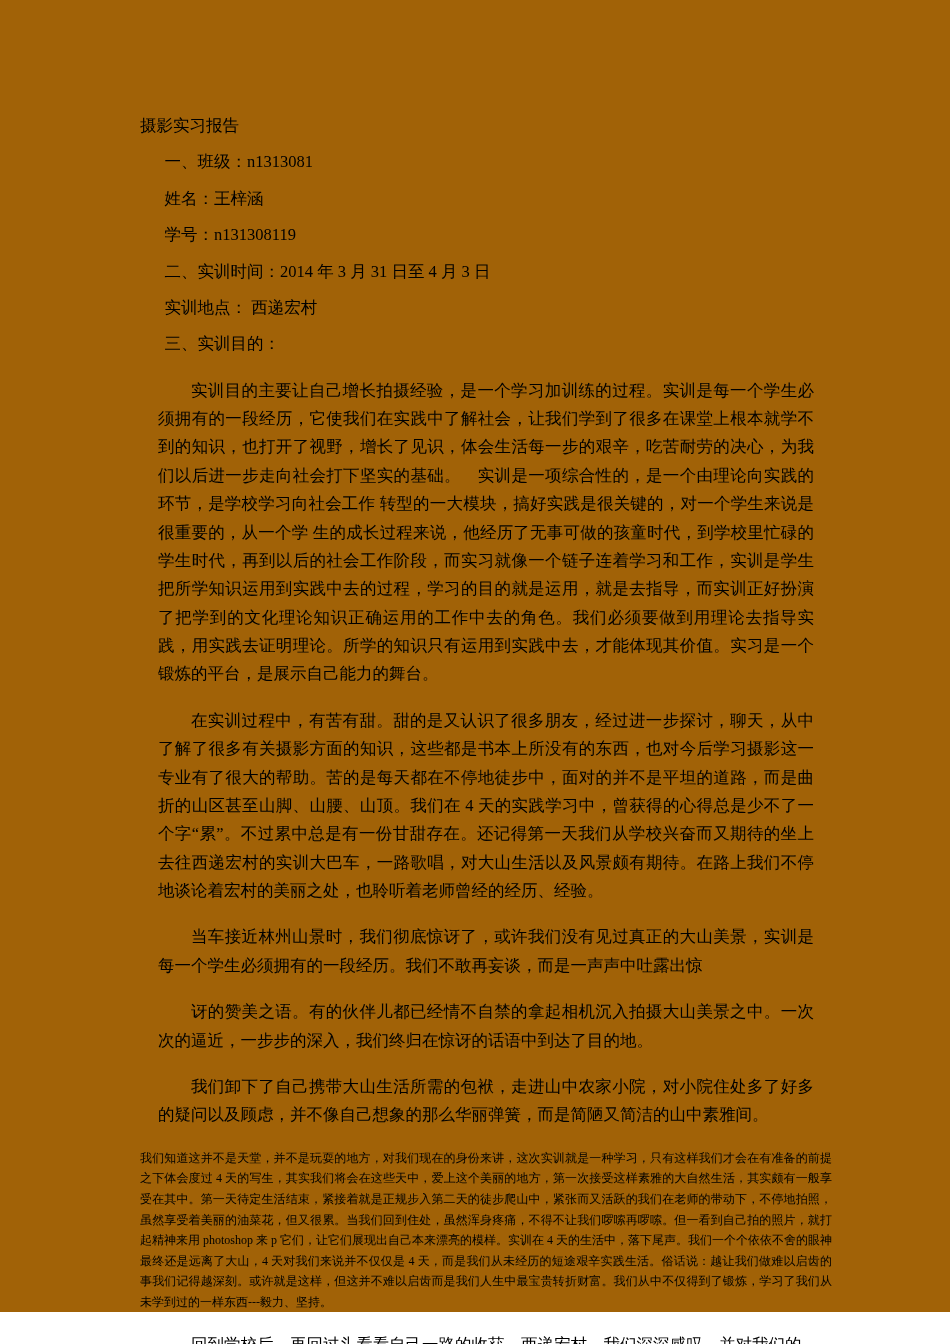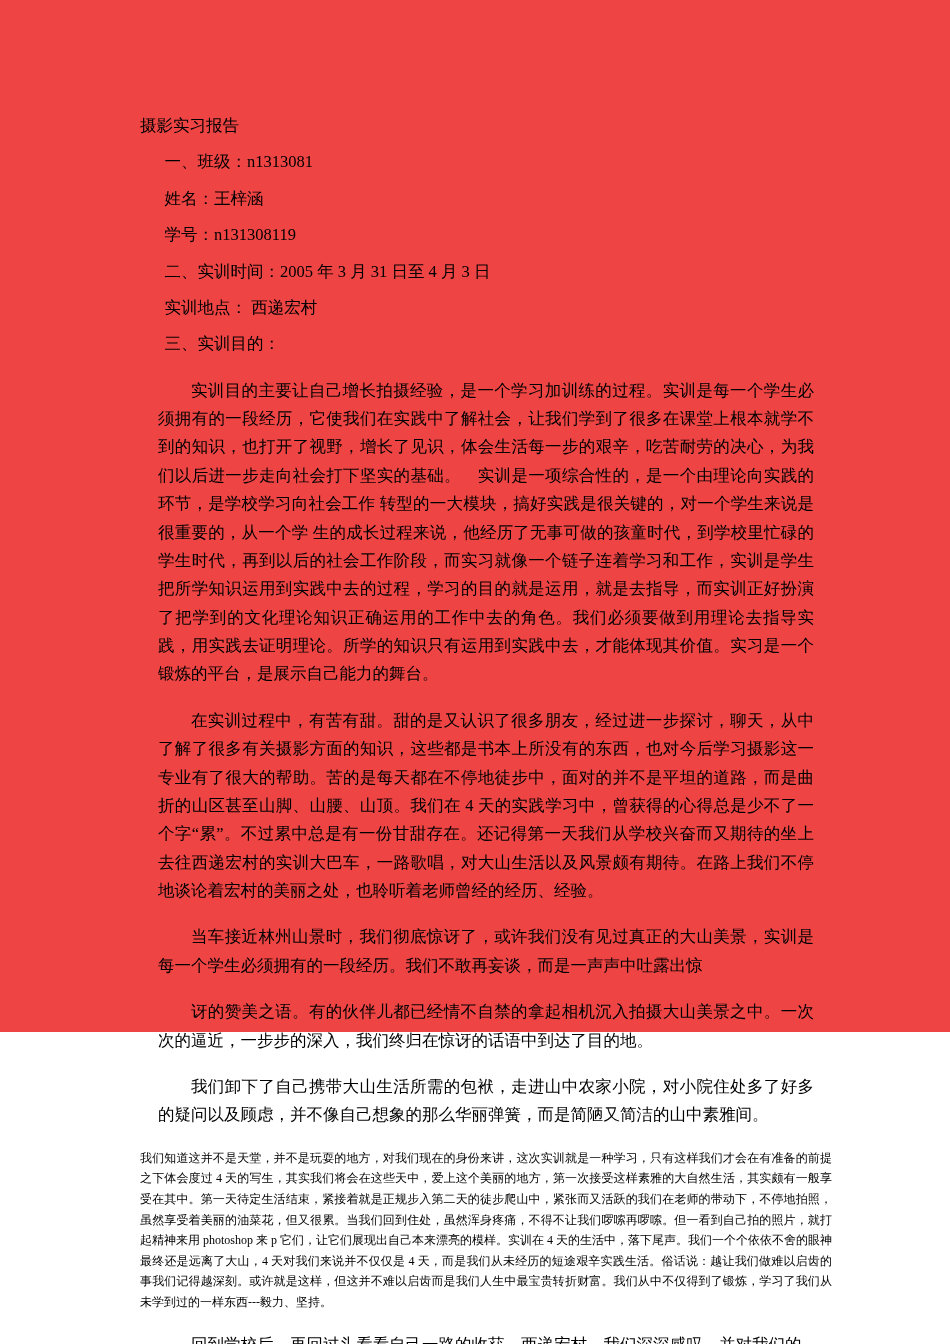--- a/index.html
+++ b/index.html
@@ -10,22 +10,22 @@
   body {
     width: 950px;
     height: 1344px;
     font-family: "Liberation Serif", "DejaVu Serif", serif;
     color: #000000;
     overflow: hidden;
   }
   .page {
     position: relative;
     width: 950px;
-    height: 1032px;
-    background: #ef4444;
+    height: 1312px;
+    background: #a16207;
     box-sizing: border-box;
     padding: 112px 118px 0 140px;
   }
   .doc-body {
     font-size: 16.5px;
     line-height: 1.72;
     text-align: justify;
     text-justify: inter-ideograph;
   }
   .title-line {
@@ -55,21 +55,21 @@
 </style>
 </head>
 <body>
 
 <div class="page">
   <div class="doc-body">
     <p class="title-line">摄影实习报告</p>
     <p class="para-indent1">一、班级：n1313081</p>
     <p class="para-indent1">姓名：王梓涵</p>
     <p class="para-indent1">学号：n131308119</p>
-    <p class="para-indent1">二、实训时间：2005 年 3 月 31 日至 4 月 3 日</p>
+    <p class="para-indent1">二、实训时间：2014 年 3 月 31 日至 4 月 3 日</p>
     <p class="para-indent1">实训地点： 西递宏村</p>
     <p class="para-indent1">三、实训目的：</p>
     <p class="para">实训目的主要让自己增长拍摄经验，是一个学习加训练的过程。实训是每一个学生必须拥有的一段经历，它使我们在实践中了解社会，让我们学到了很多在课堂上根本就学不到的知识，也打开了视野，增长了见识，体会生活每一步的艰辛，吃苦耐劳的决心，为我们以后进一步走向社会打下坚实的基础。　实训是一项综合性的，是一个由理论向实践的环节，是学校学习向社会工作 转型的一大模块，搞好实践是很关键的，对一个学生来说是很重要的，从一个学 生的成长过程来说，他经历了无事可做的孩童时代，到学校里忙碌的学生时代，再到以后的社会工作阶段，而实习就像一个链子连着学习和工作，实训是学生把所学知识运用到实践中去的过程，学习的目的就是运用，就是去指导，而实训正好扮演了把学到的文化理论知识正确运用的工作中去的角色。我们必须要做到用理论去指导实践，用实践去证明理论。所学的知识只有运用到实践中去，才能体现其价值。实习是一个锻炼的平台，是展示自己能力的舞台。</p>
     <p class="para">在实训过程中，有苦有甜。甜的是又认识了很多朋友，经过进一步探讨，聊天，从中了解了很多有关摄影方面的知识，这些都是书本上所没有的东西，也对今后学习摄影这一专业有了很大的帮助。苦的是每天都在不停地徒步中，面对的并不是平坦的道路，而是曲折的山区甚至山脚、山腰、山顶。我们在 4 天的实践学习中，曾获得的心得总是少不了一个字“累”。不过累中总是有一份甘甜存在。还记得第一天我们从学校兴奋而又期待的坐上去往西递宏村的实训大巴车，一路歌唱，对大山生活以及风景颇有期待。在路上我们不停地谈论着宏村的美丽之处，也聆听着老师曾经的经历、经验。</p>
     <p class="para">当车接近林州山景时，我们彻底惊讶了，或许我们没有见过真正的大山美景，实训是每一个学生必须拥有的一段经历。我们不敢再妄谈，而是一声声中吐露出惊</p>
     <p class="para">讶的赞美之语。有的伙伴儿都已经情不自禁的拿起相机沉入拍摄大山美景之中。一次次的逼近，一步步的深入，我们终归在惊讶的话语中到达了目的地。</p>
     <p class="para">我们卸下了自己携带大山生活所需的包袱，走进山中农家小院，对小院住处多了好多的疑问以及顾虑，并不像自己想象的那么华丽弹簧，而是简陋又简洁的山中素雅间。</p>
     <p class="para-noindent">我们知道这并不是天堂，并不是玩耍的地方，对我们现在的身份来讲，这次实训就是一种学习，只有这样我们才会在有准备的前提之下体会度过 4 天的写生，其实我们将会在这些天中，爱上这个美丽的地方，第一次接受这样素雅的大自然生活，其实颇有一般享受在其中。第一天待定生活结束，紧接着就是正规步入第二天的徒步爬山中，紧张而又活跃的我们在老师的带动下，不停地拍照，虽然享受着美丽的油菜花，但又很累。当我们回到住处，虽然浑身疼痛，不得不让我们啰嗦再啰嗦。但一看到自己拍的照片，就打起精神来用 photoshop 来 p 它们，让它们展现出自己本来漂亮的模样。实训在 4 天的生活中，落下尾声。我们一个个依依不舍的眼神最终还是远离了大山，4 天对我们来说并不仅仅是 4 天，而是我们从未经历的短途艰辛实践生活。俗话说：越让我们做难以启齿的事我们记得越深刻。或许就是这样，但这并不难以启齿而是我们人生中最宝贵转折财富。我们从中不仅得到了锻炼，学习了我们从未学到过的一样东西---毅力、坚持。</p>
     <p class="para">回到学校后，再回过头看看自己一路的收获，西递宏村。我们深深感叹。并对我们的</p>
   </div>

